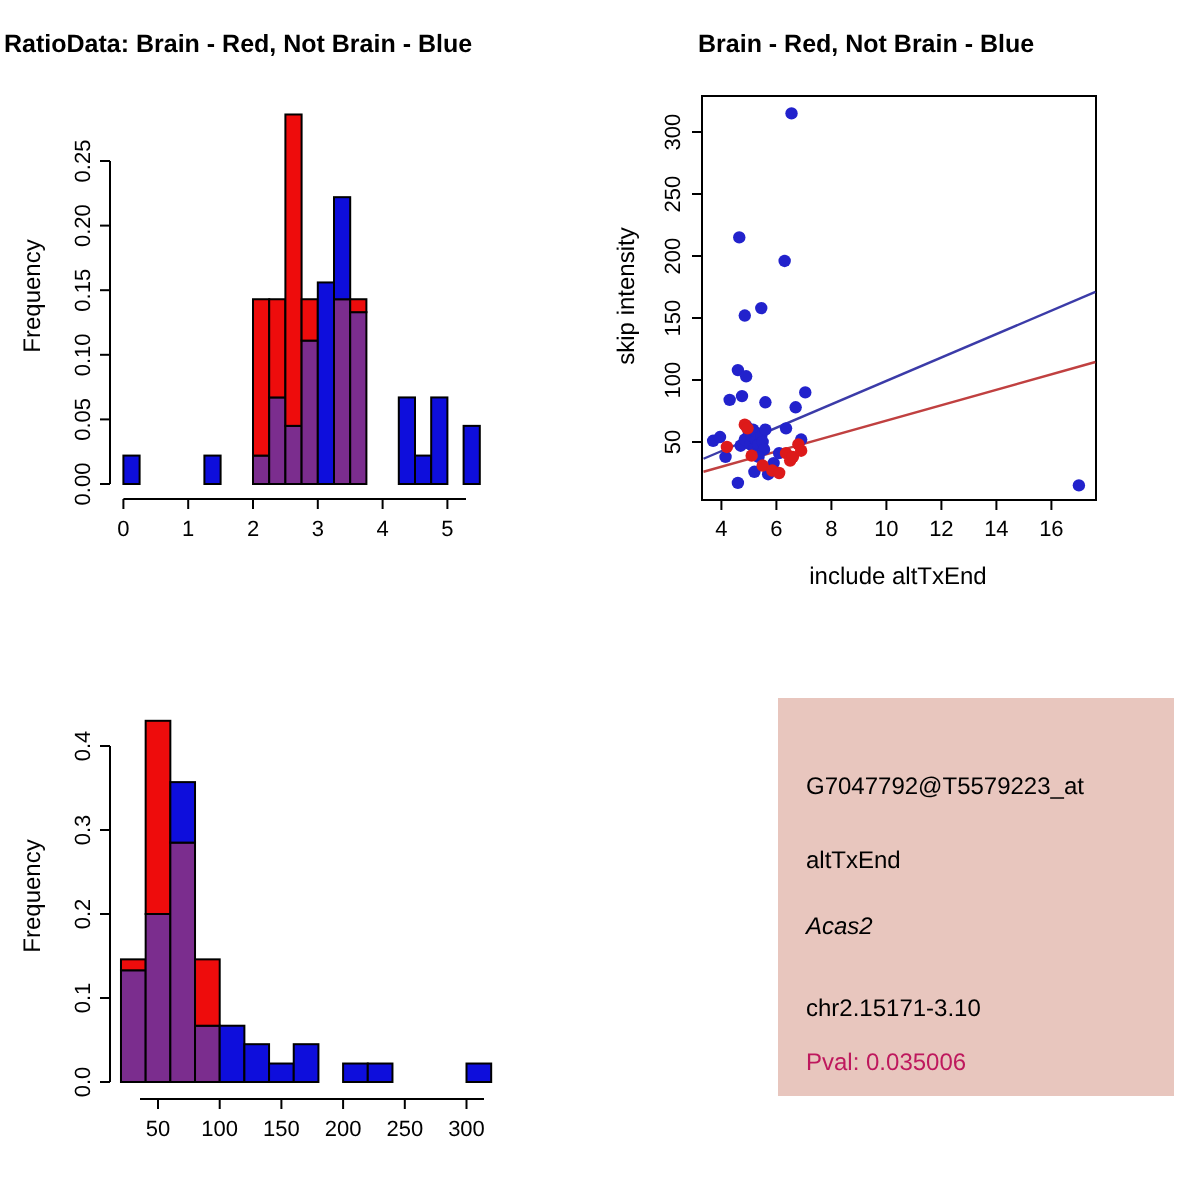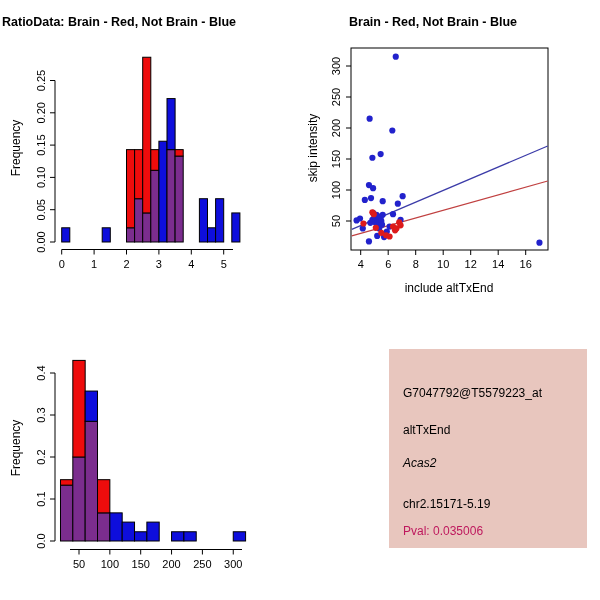--- a/index.html
+++ b/index.html
@@ -192,17 +192,17 @@
 
   <div class="axlabel" style="left:349px;top:281px;width:200px;">include altTxEnd</div>
   <div class="axlabel ylab" style="left:263px;top:141px;">skip intensity</div>
 
   <div class="axlabel ylab" style="left:-34px;top:441px;">Frequency</div>
 
   <div class="infobox" style="background: rgb(232, 198, 190);">
     <div class="infoline" style="top: 37px;">G7047792@T5579223_at</div>
     <div class="infoline" style="top: 74px;">altTxEnd</div>
     <div class="infoline" style="top: 107px; font-style: italic;">Acas2</div>
-    <div class="infoline" style="top: 148px;">chr2.15171-5.19</div>
+    <div class="infoline" style="top: 148px;">chr2.15171-3.10</div>
     <div class="infoline" style="top: 175px; color: #be185d;">Pval: 0.035006</div>
   </div>
 
 </div>
 
 </body></html>

